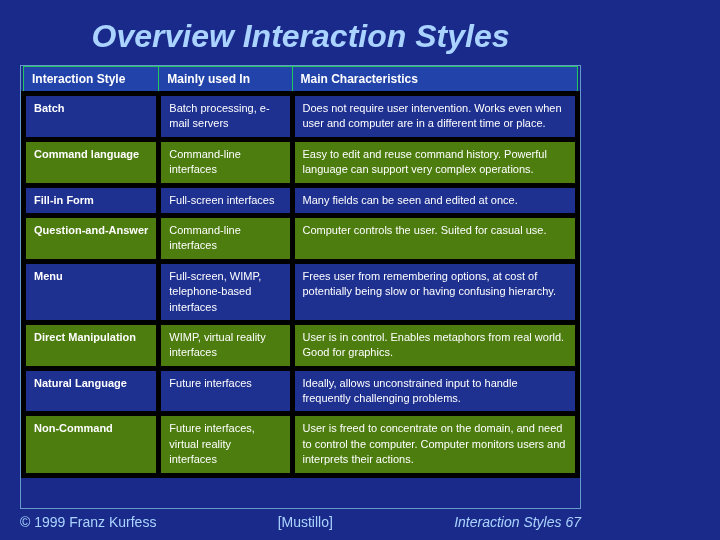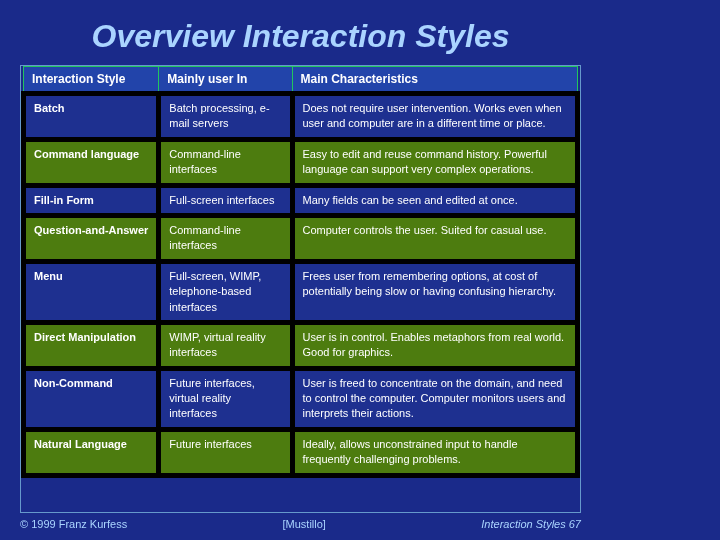--- a/index.html
+++ b/index.html
@@ -62,42 +62,42 @@
     }
     tbody td:first-child {
       font-weight: bold;
       white-space: nowrap;
     }
     .footer {
       display: flex;
       justify-content: space-between;
       align-items: center;
       padding: 5px 0 2px 0;
-      font-size: 11px;
+      font-size: 14px;
       color: #aad4ff;
     }
     .footer-center {
       color: #aad4ff;
     }
     .footer-right {
       color: #aad4ff;
       font-style: italic;
     }
   </style>
 </head>
 <body>
 
 <div class="page">
   <div class="title">Overview Interaction Styles</div>
   <div class="table-container">
     <table>
       <thead>
         <tr>
           <th>Interaction Style</th>
-          <th>Mainly user In</th>
+          <th>Mainly used In</th>
           <th>Main Characteristics</th>
         </tr>
       </thead>
       <tbody id="table-body">
       <tr>
       <td>Batch</td>
       <td>Batch processing, e-mail servers</td>
       <td>Does not require user intervention. Works even when user and computer are in a different time or place.</td>
     </tr>
           <tr>
@@ -119,28 +119,28 @@
       <td>Menu</td>
       <td>Full-screen, WIMP, telephone-based interfaces</td>
       <td>Frees user from remembering options, at cost of potentially being slow or having confusing hierarchy.</td>
     </tr>
           <tr>
       <td>Direct Manipulation</td>
       <td>WIMP, virtual reality interfaces</td>
       <td>User is in control. Enables metaphors from real world. Good for graphics.</td>
     </tr>
           <tr>
+      <td>Natural Language</td>
+      <td>Future interfaces</td>
+      <td>Ideally, allows unconstrained input to handle frequently challenging problems.</td>
+    </tr>
+          <tr>
       <td>Non-Command</td>
       <td>Future interfaces, virtual reality interfaces</td>
       <td>User is freed to concentrate on the domain, and need to control the computer. Computer monitors users and interprets their actions.</td>
-    </tr>
-          <tr>
-      <td>Natural Language</td>
-      <td>Future interfaces</td>
-      <td>Ideally, allows unconstrained input to handle frequently challenging problems.</td>
     </tr>
         </tbody>
     </table>
   </div>
   <div class="footer">
     <span>© 1999 Franz Kurfess</span>
     <span class="footer-center">[Mustillo]</span>
     <span class="footer-right">Interaction Styles  67</span>
   </div>
 </div>

